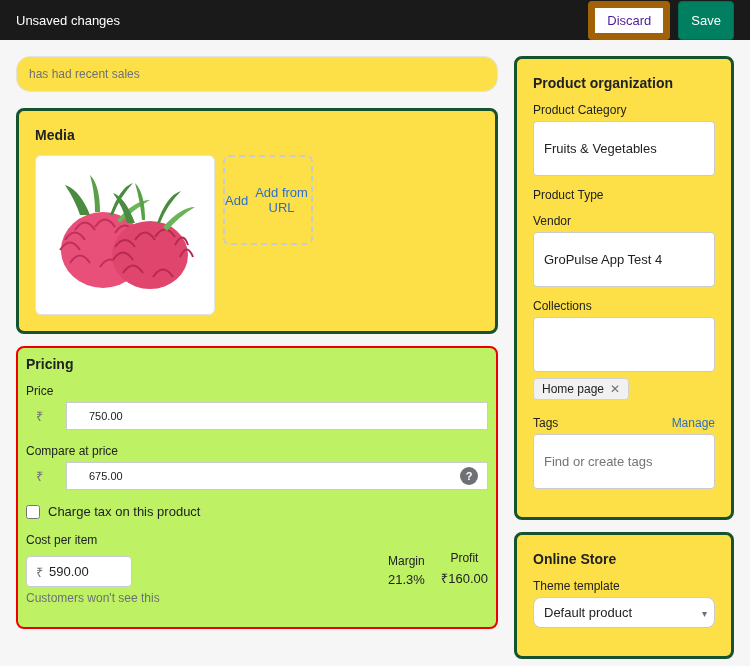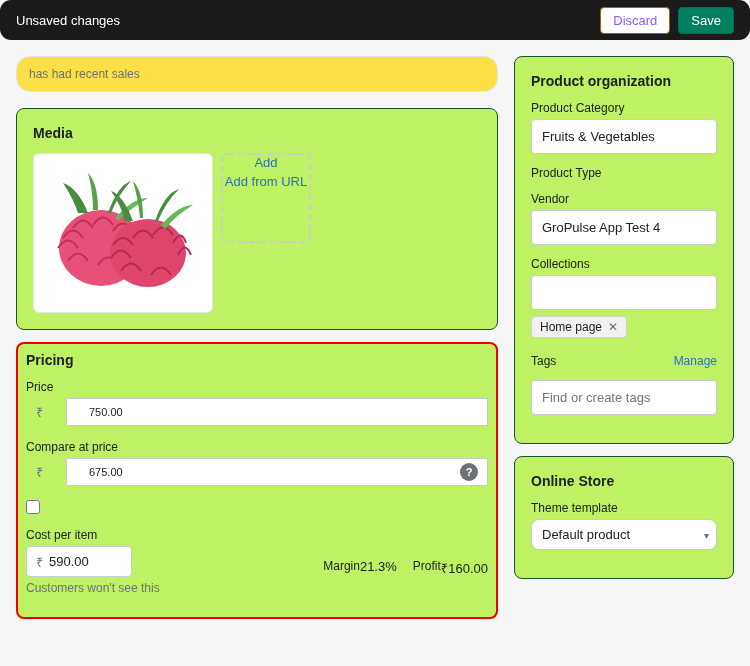--- a/index.html
+++ b/index.html
@@ -10,32 +10,31 @@
       background: #1a1a1a;
       color: #fff;
       display: flex;
       align-items: center;
       justify-content: space-between;
       padding: 0 16px;
       height: 40px;
       position: fixed;
       top: 0; left: 0; right: 0;
       z-index: 100;
-      border-radius: 11px;
     }
     .top-bar-title { font-size: 13px; font-weight: 500; color: #fff; }
     .top-bar-actions { display: flex; gap: 8px; }
     .btn-discard {
       background: #fff;
-      border: 1px solid #a16207;
+      border: 7px solid #a16207;
       border-radius: 4px;
       padding: 5px 12px;
       font-size: 13px;
       cursor: pointer;
-      color: #8b5cf6;
+      color: #4c1d95;
     }
     .btn-save {
       background: #008060;
       border: 1px solid #006e52;
       border-radius: 4px;
       padding: 5px 12px;
       font-size: 13px;
       cursor: pointer;
       color: #fff;
       font-weight: 500;
@@ -51,22 +50,22 @@
     }
 
     
     .left-col { flex: 1; display: flex; flex-direction: column; gap: 12px; }
 
     
     .right-col { width: 220px; display: flex; flex-direction: column; gap: 12px; }
 
     
     .card {
-      background: #bef264;
-      border: 1px solid #14532d;
+      background: #fde047;
+      border: 3px solid #14532d;
       border-radius: 8px;
       padding: 16px;
     }
 
     .card-title {
       font-size: 14px;
       font-weight: 600;
       margin-bottom: 12px;
     }
 
@@ -90,21 +89,21 @@
     .dragon-fruit-svg {
       width: 160px;
       height: 140px;
     }
     .media-add-box {
       width: 90px;
       height: 90px;
       border: 2px dashed #c9cccf;
       border-radius: 6px;
       display: flex;
-      flex-direction: column;
+      flex-direction: row;
       align-items: center;
       gap: 4px;
       cursor: pointer;
     }
     .media-add-btn {
       color: #2c6ecb;
       font-size: 13px;
       cursor: pointer;
       background: none;
       border: none;
@@ -177,34 +176,34 @@
     .cost-input-col { flex: 1; }
     .cost-input-narrow {
       width: 106px;
       padding: 7px 10px 7px 22px;
       border: 1px solid #c9cccf;
       border-radius: 4px;
       font-size: 13px;
       color: #202223;
       outline: none;
     }
-    .metric-col { display: flex; flex-direction: row; }
+    .metric-col { display: flex; flex-direction: column; text-align: center; }
     .metric-label { font-size: 12px; color: #202223; margin-bottom: 4px; }
     .metric-value { font-size: 13px; color: #202223; }
 
     .hint-text { font-size: 12px; color: #6d7175; margin-top: 4px; }
 
     
     .right-card-title { font-size: 14px; font-weight: 600; margin-bottom: 12px; }
 
     .field-group { margin-bottom: 12px; }
     .field-label { font-size: 12px; color: #202223; margin-bottom: 4px; display: block; }
     .field-input {
       width: 100%;
-      padding: 9px 10px;
+      padding: 19px 10px;
       border: 1px solid #c9cccf;
       border-radius: 4px;
       font-size: 13px;
       color: #202223;
       outline: none;
     }
 
     
     .tag-badge {
       display: inline-flex;
@@ -225,21 +224,21 @@
       background: none;
       border: none;
       padding: 0;
       line-height: 1;
     }
 
     .tags-row {
       display: flex;
       align-items: center;
       justify-content: space-between;
-      margin-bottom: 8px;
+      margin-bottom: 0;
     }
     .manage-link { font-size: 12px; color: #2c6ecb; cursor: pointer; }
 
     
     .select-wrapper {
       position: relative;
     }
     .field-select {
       width: 100%;
       padding: 7px 28px 7px 10px;
@@ -354,20 +353,21 @@
         <label class="form-label">Compare at price</label>
         <div class="input-wrapper">
           <span class="input-prefix">₹</span>
           <input class="price-input" type="text" value="675.00" style="">
           <div class="help-icon">?</div>
         </div>
       </div>
 
       <div class="checkbox-row">
         <input type="checkbox" style="">
+        <span class="checkbox-label">Charge tax on this product</span>
       </div>
 
       <div class="form-group">
         <label class="form-label">Cost per item</label>
         <div class="cost-row">
           <div class="cost-input-col">
             <div class="input-wrapper">
               <span class="input-prefix">₹</span>
               <input class="cost-input-narrow" type="text" value="590.00" style="">
             </div>

